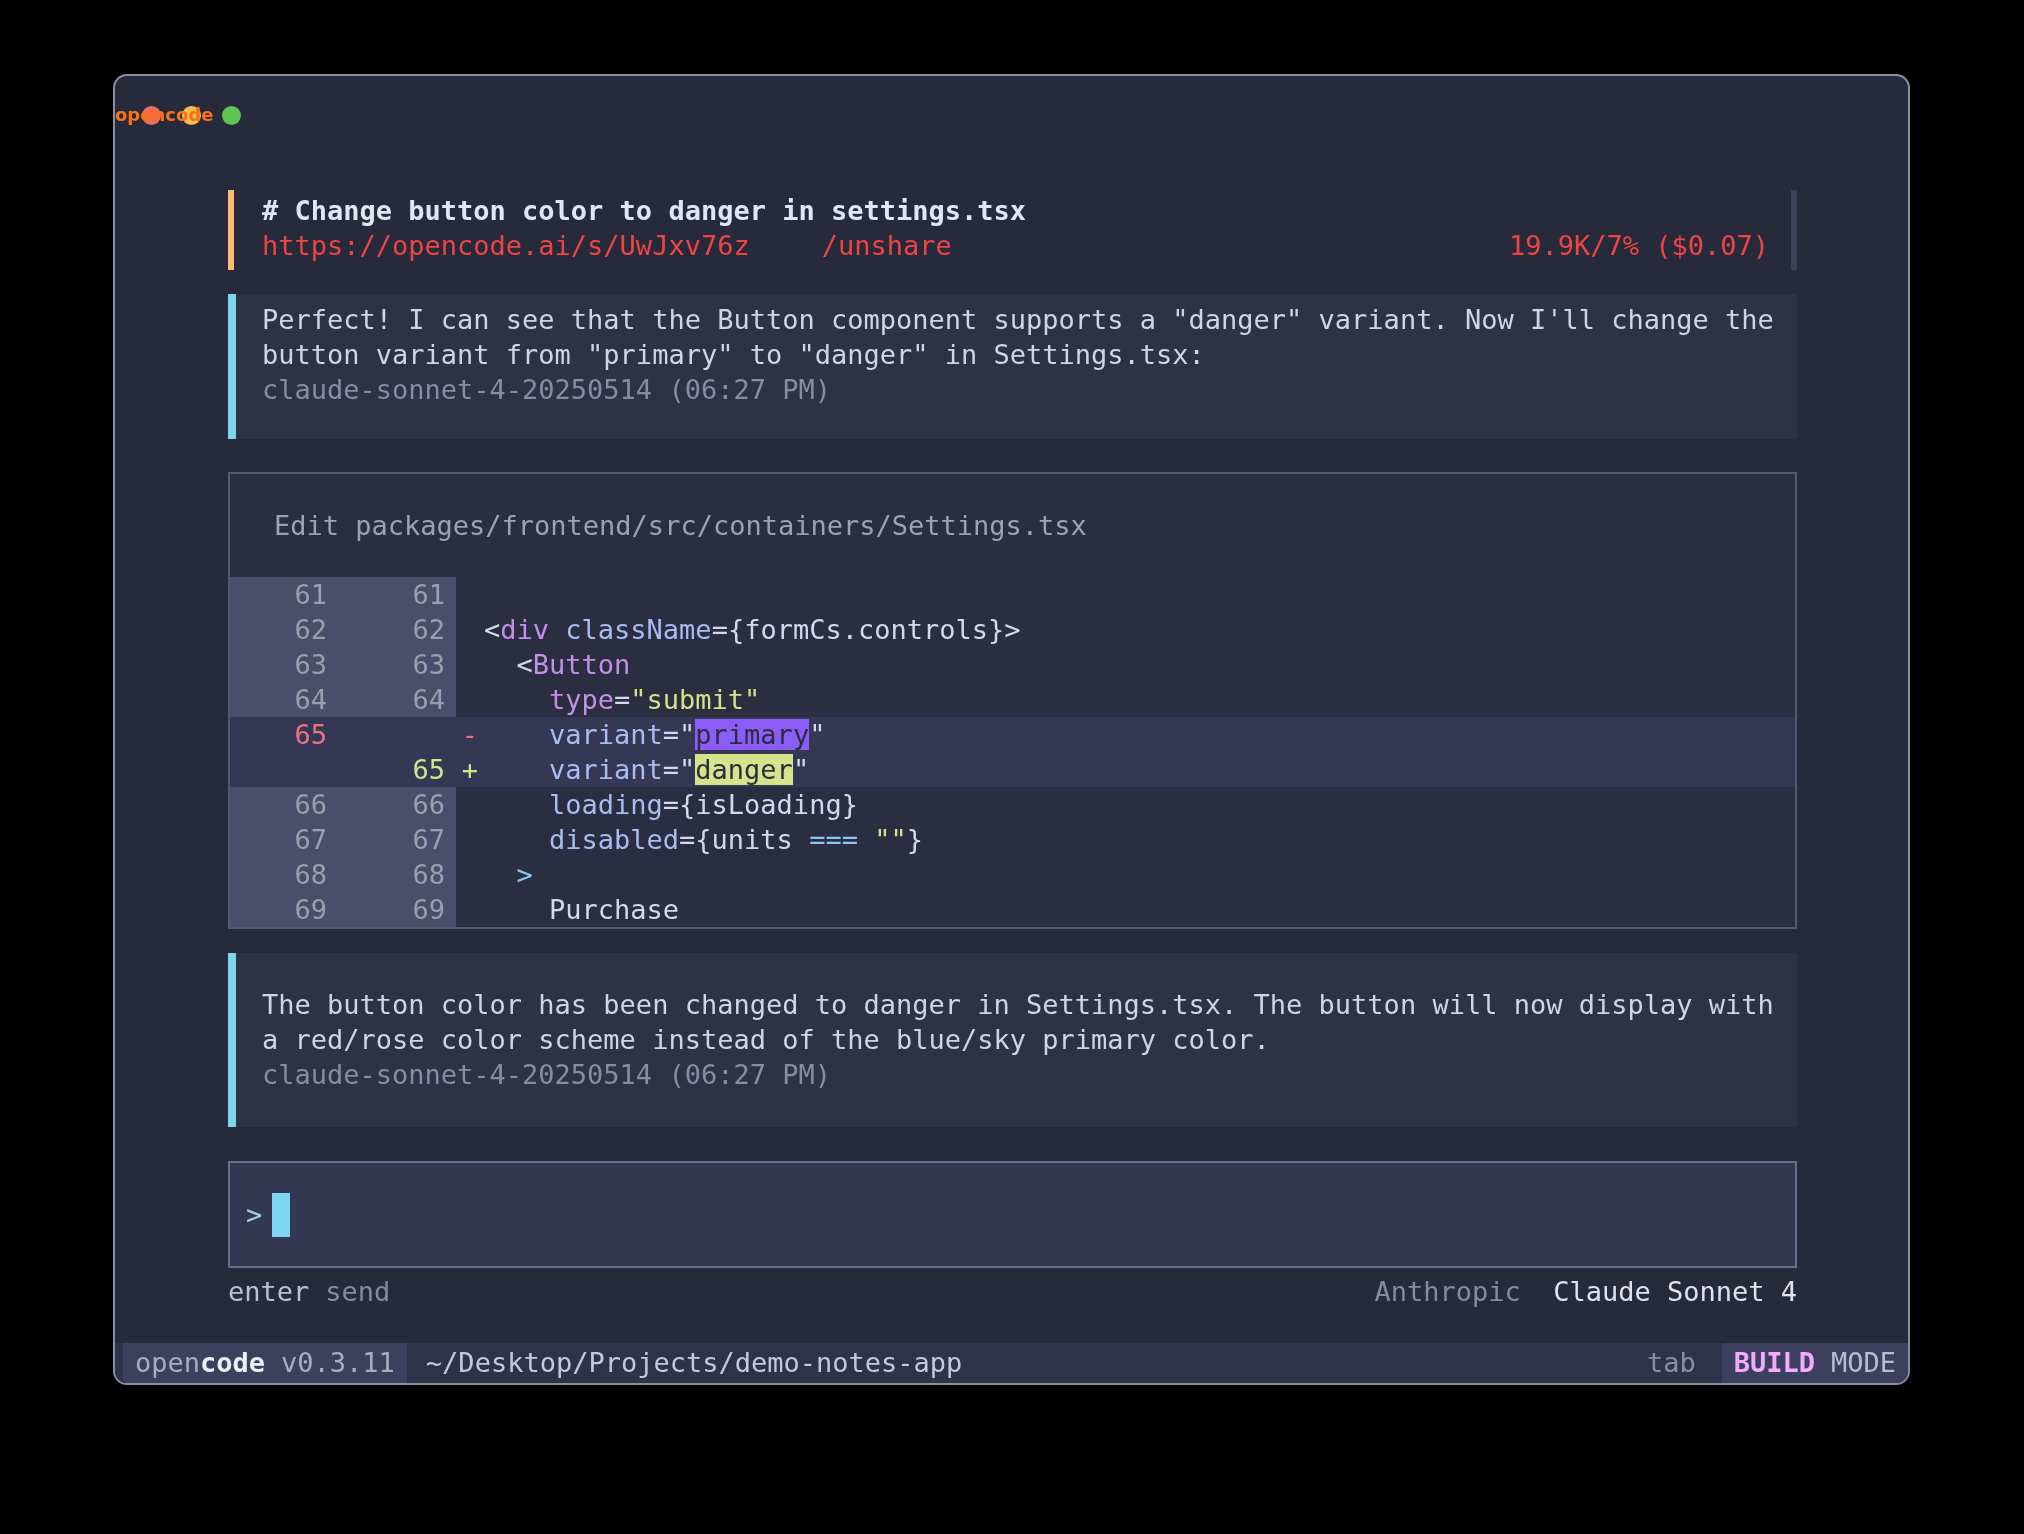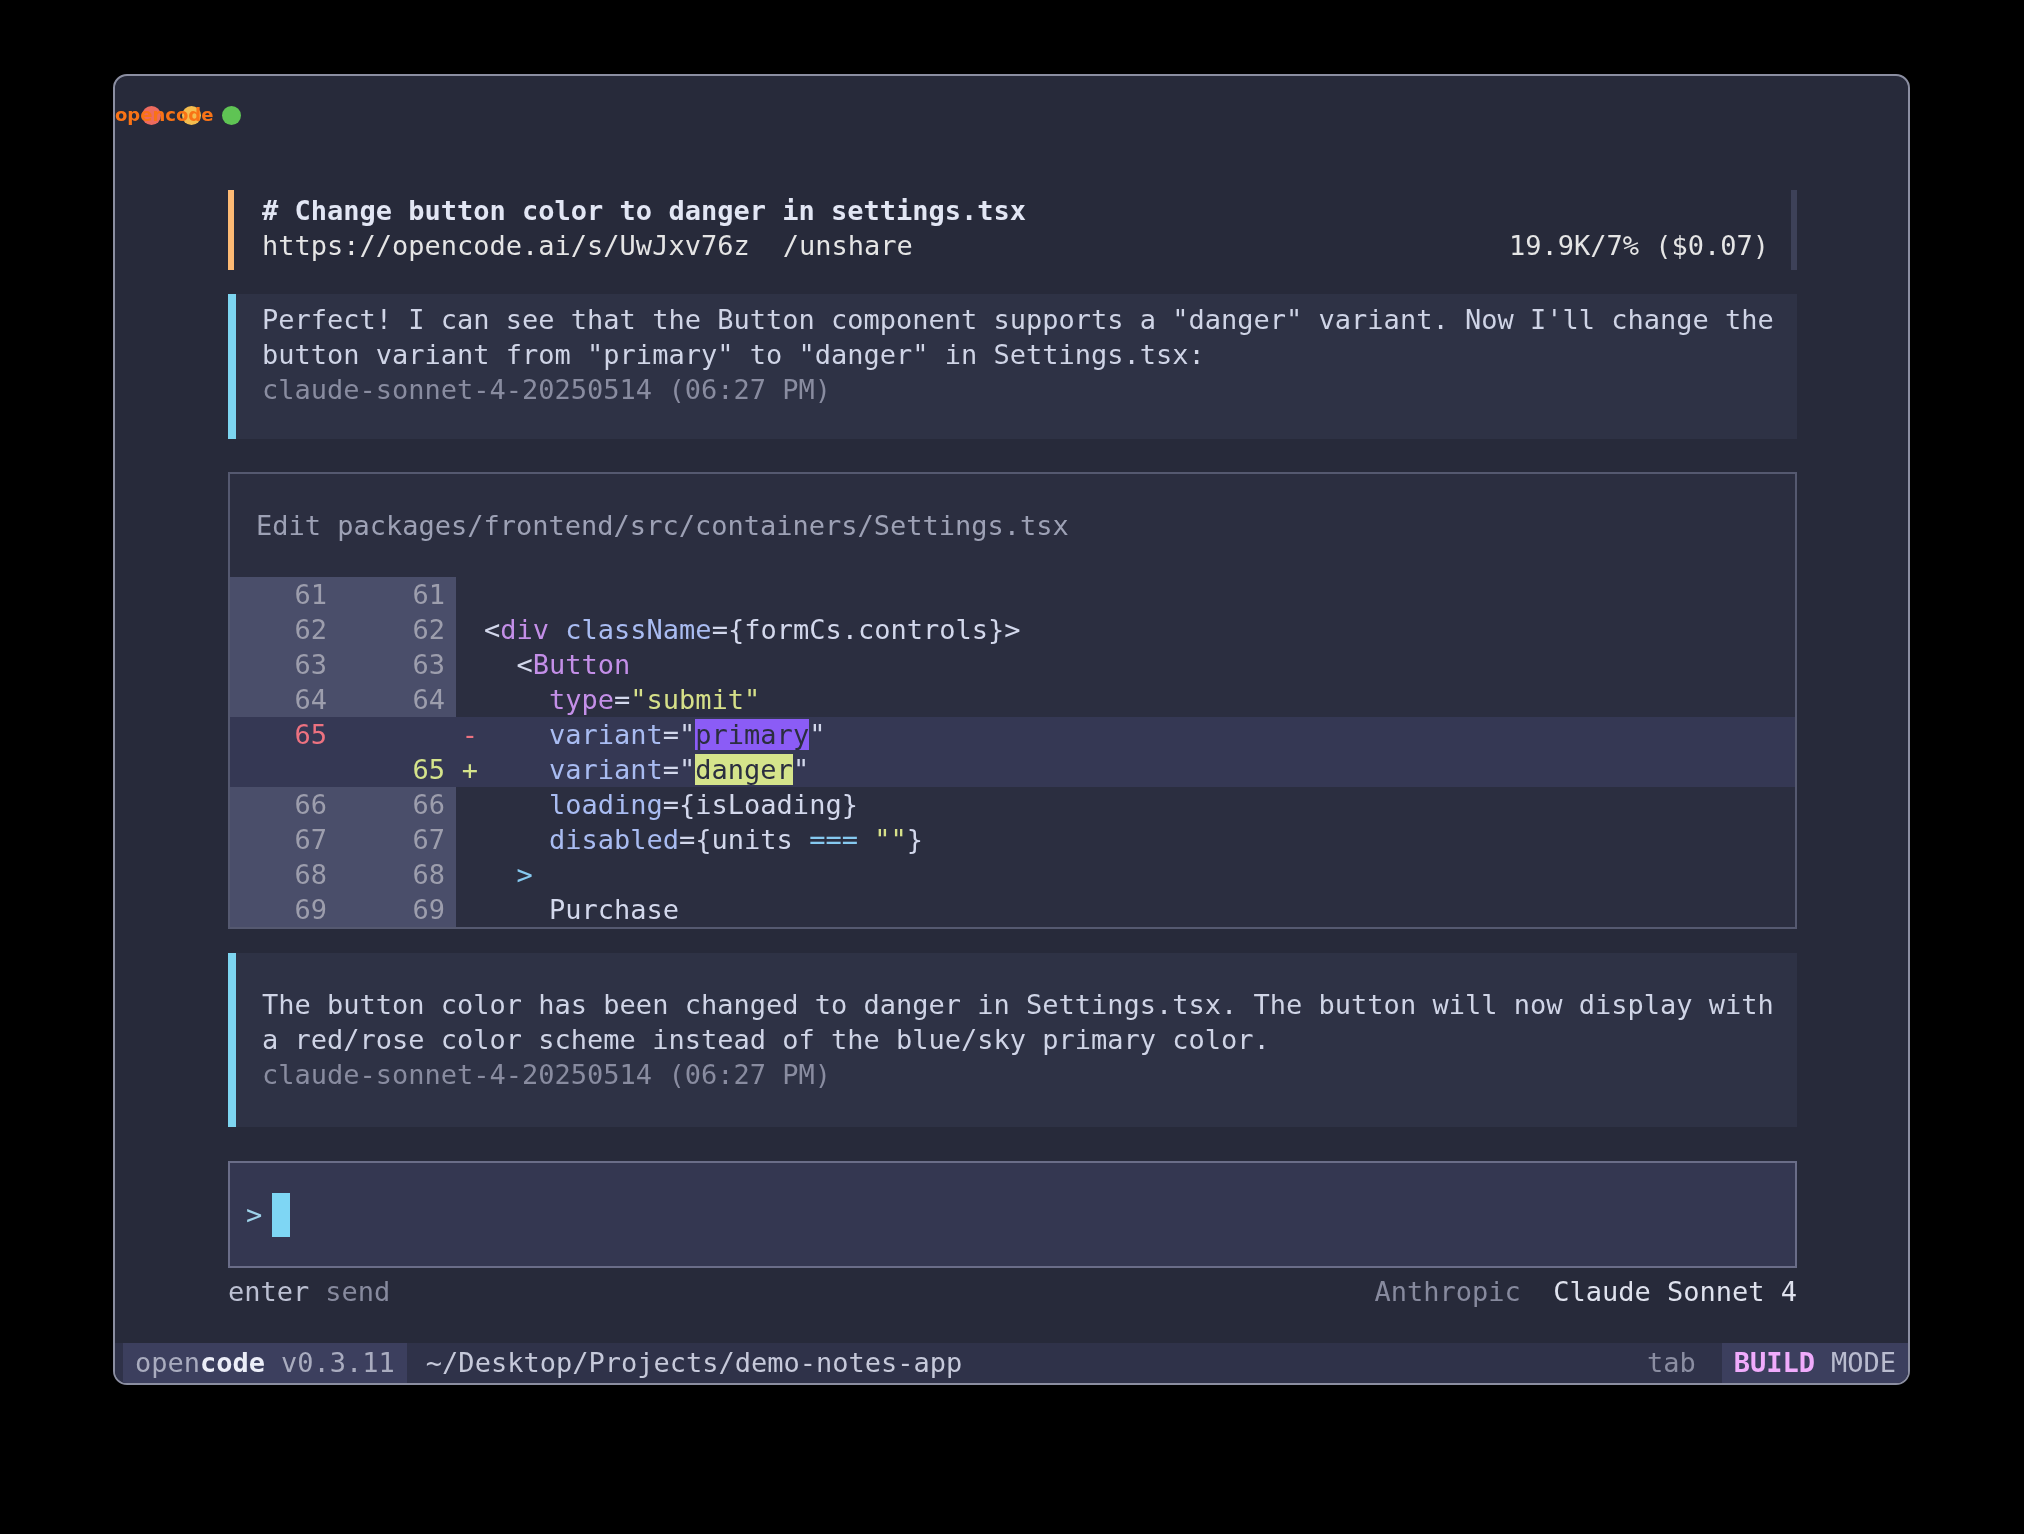--- a/index.html
+++ b/index.html
@@ -30,35 +30,35 @@
     line-height: 30px; color: #f97316;
   }
   .content { padding: 0 111px 0 113px; }
 
   
   .session {
     border-left: 6px solid #fdba74; border-right: 6px solid #3d4158;
     padding: 3px 22px 7px 28px; height: 80px;
   }
   .session-title { font-weight: bold; color: #e2e6f4; }
-  .session-sub { display: flex; color: #e5e5e5; }
+  .session-sub { display: flex; color: #ef4444; gap: 39px; }
   .session-unshare { margin-left: 33px; }
   .session-usage { margin-left: auto; }
 
   
   .msg {
     border-left: 8px solid #7dd5f0; background: #2e3245;
     padding: 8px 20px 32px 26px; margin-top: 24px; color: #cfd4e6;
   }
   .msg.second { padding-top: 34px; padding-bottom: 35px; }
   .msg-meta { color: #898ca0; }
 
   
   .diff { margin-top: 33px; border: 2px solid #555970; background: #2b2e40; height: 457px; overflow: hidden; }
-  .diff-header { height: 103px; display: flex; align-items: center; padding-left: 26px; color: #9da1b5; }
+  .diff-header { height: 103px; display: flex; align-items: center; padding-left: 44px; color: #9da1b5; }
   .drow { display: flex; height: 35px; }
   .ln { width: 112px; text-align: right; padding-right: 15px; background: #4a4e6a; color: #9d9ead; }
   .ln.ln-new { width: 114px; padding-right: 11px; }
   .marker { width: 28px; text-align: center; }
   .drow.del, .drow.add { background: #353854; }
   .drow.del .ln, .drow.add .ln { background: transparent; }
   .drow.del .ln-old, .drow.del .marker { color: #ed7280; }
   .drow.add .ln-new, .drow.add .marker { color: #d5e48b; }
   .code { flex: 1; white-space: pre; }
   .tok-fg { color: #d3d8ec; }

